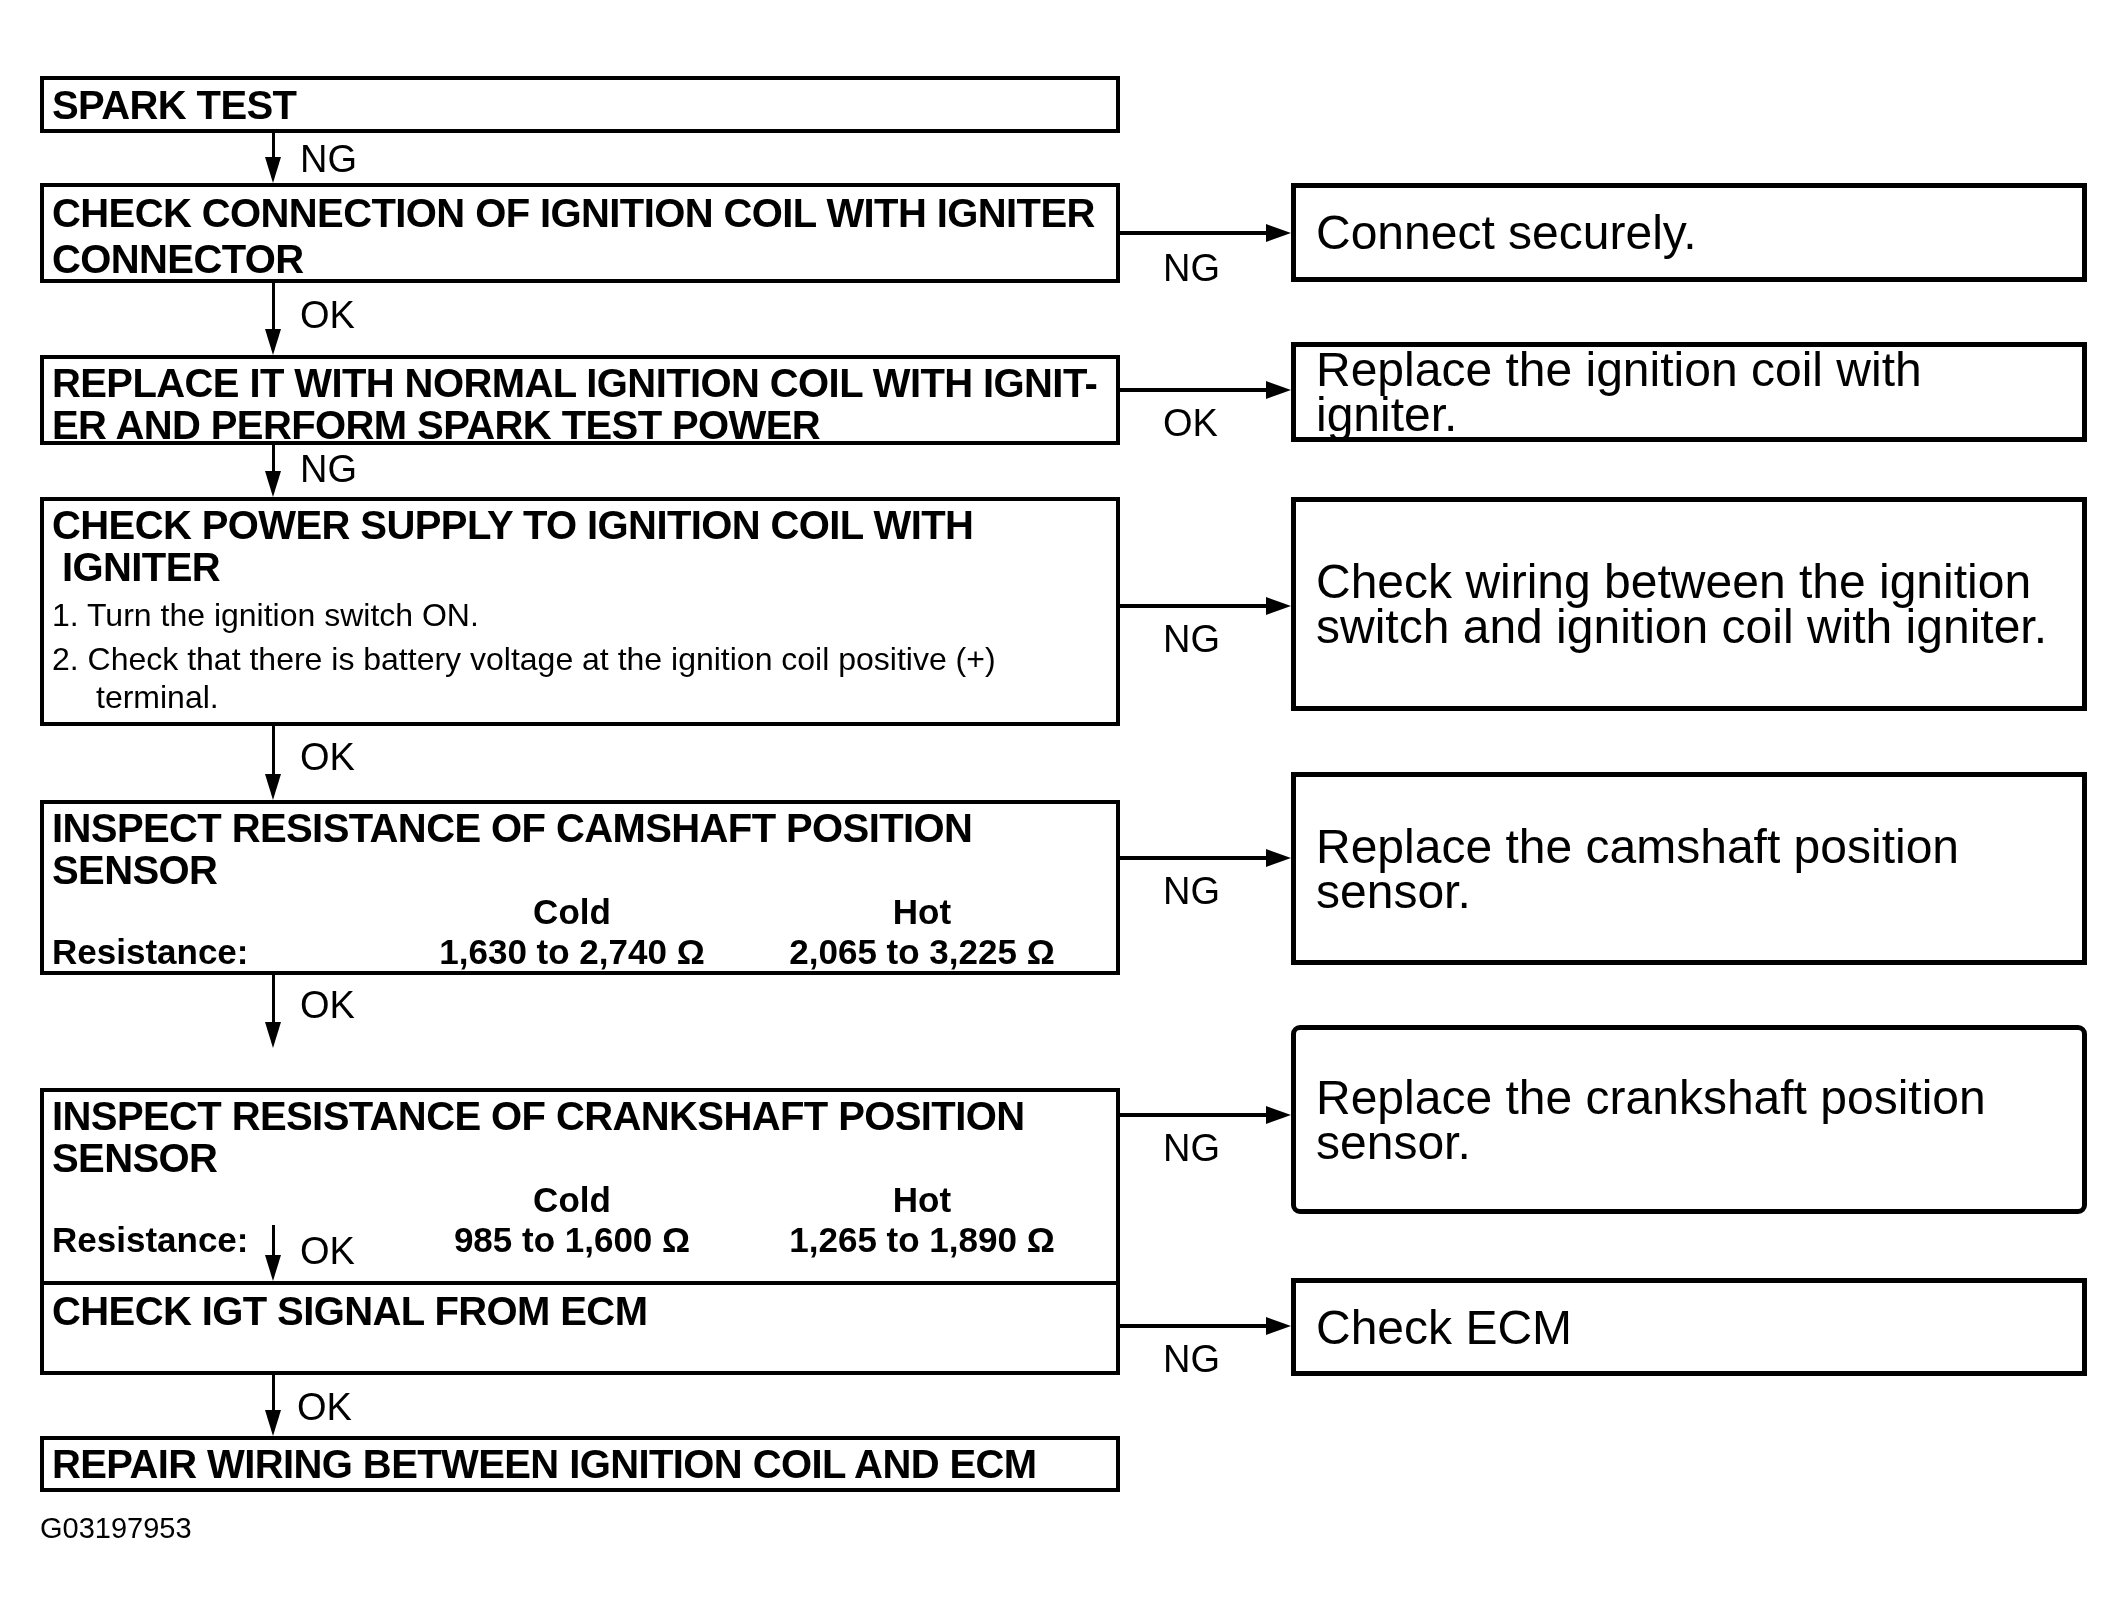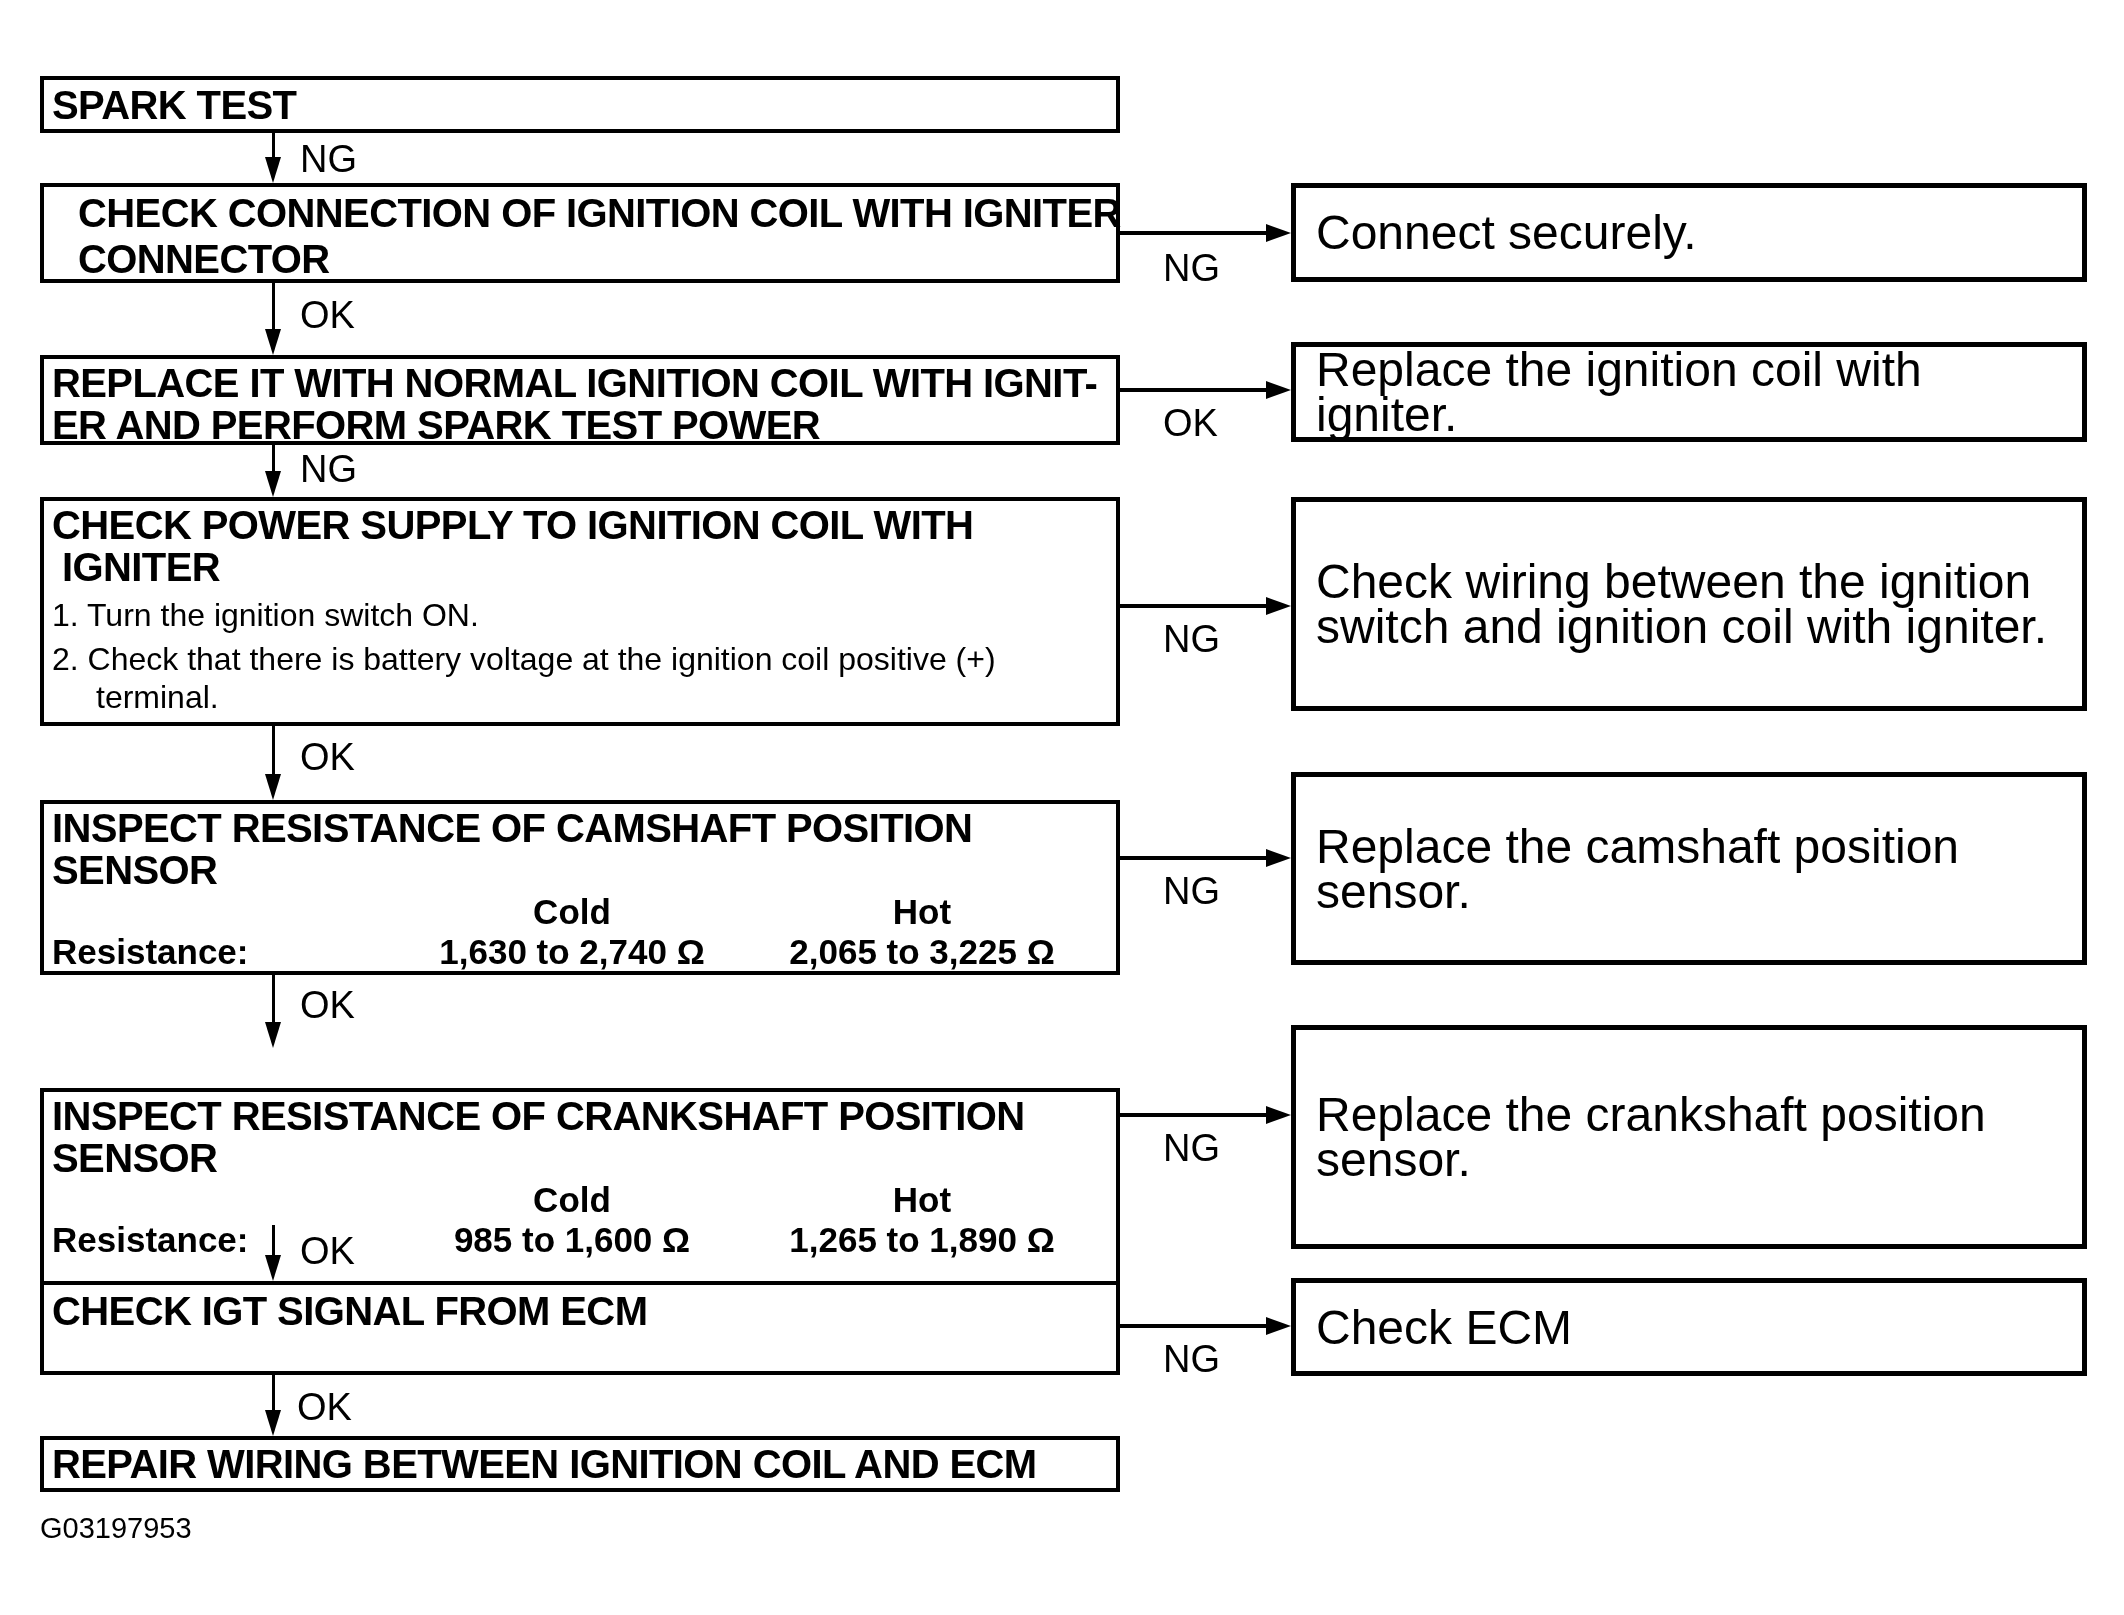--- a/index.html
+++ b/index.html
@@ -73,21 +73,21 @@
 </style>
 </head>
 <body>
 
 <div class="page">
 
   <div class="box center-v" style="top:76px;height:57px;">
     <div class="btitle">SPARK TEST</div>
   </div>
 
-  <div class="box" style="top:183px;height:100px;padding-left:26px;">
+  <div class="box" style="top:183px;height:100px;">
     <div class="btitle padtop">CHECK CONNECTION OF IGNITION COIL WITH IGNITER</div>
     <div class="btitle">CONNECTOR</div>
   </div>
 
   <div class="box" style="top:355px;height:90px;">
     <div class="btitle lh42 padtop">REPLACE IT WITH NORMAL IGNITION COIL WITH IGNIT-</div>
     <div class="btitle lh42">ER AND PERFORM SPARK TEST POWER</div>
   </div>
 
   <div class="box" style="top:497px;height:229px;">
@@ -145,21 +145,21 @@
   </div>
 
   <div class="rbox" style="top:497px;height:214px;">
     <div class="rtext">Check wiring between the ignition switch and ignition coil with igniter.</div>
   </div>
 
   <div class="rbox" style="top:772px;height:193px;">
     <div class="rtext">Replace the camshaft position sensor.</div>
   </div>
 
-  <div class="rbox" style="top:1025px;height:224px;">
+  <div class="rbox" style="top:1025px;height:189px;border-radius:9px;">
     <div class="rtext">Replace the crankshaft position sensor.</div>
   </div>
 
   <div class="rbox" style="top:1278px;height:98px;">
     <div class="rtext">Check ECM</div>
   </div>
 
   <div>
     <div class="vline" style="top:133px;height:30px;"></div>
     <div class="vhead" style="top:157px;"></div>

